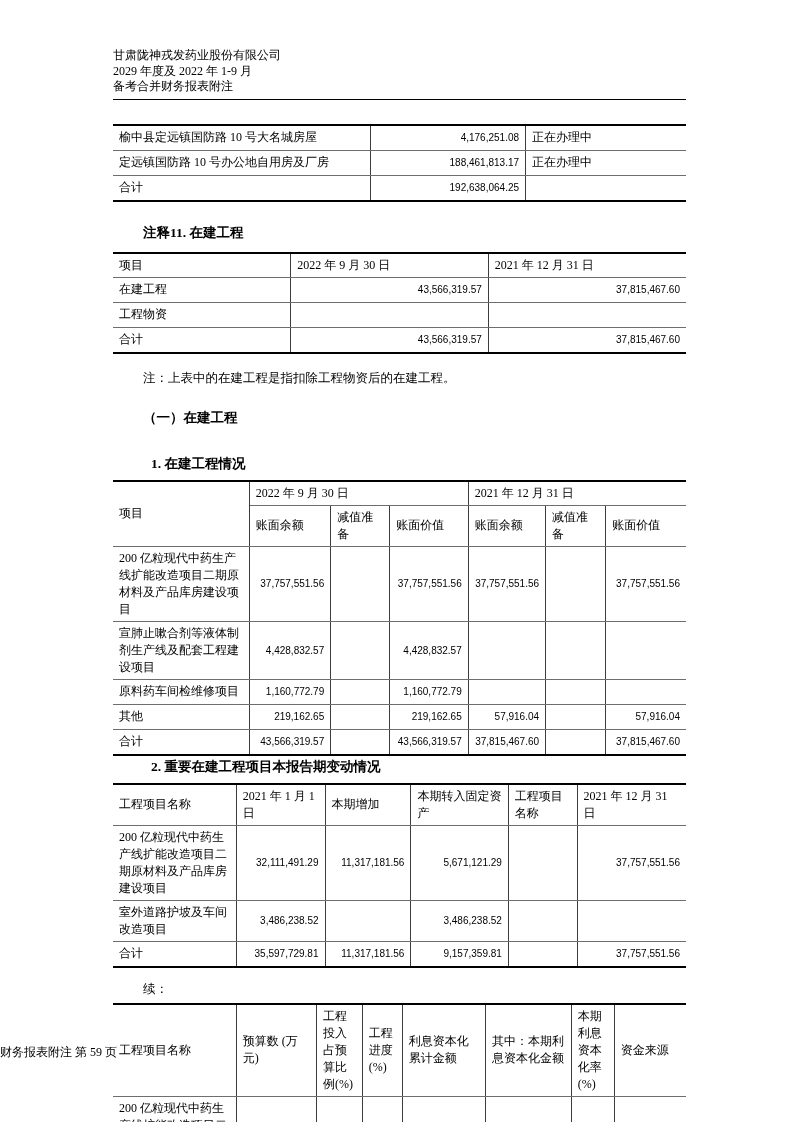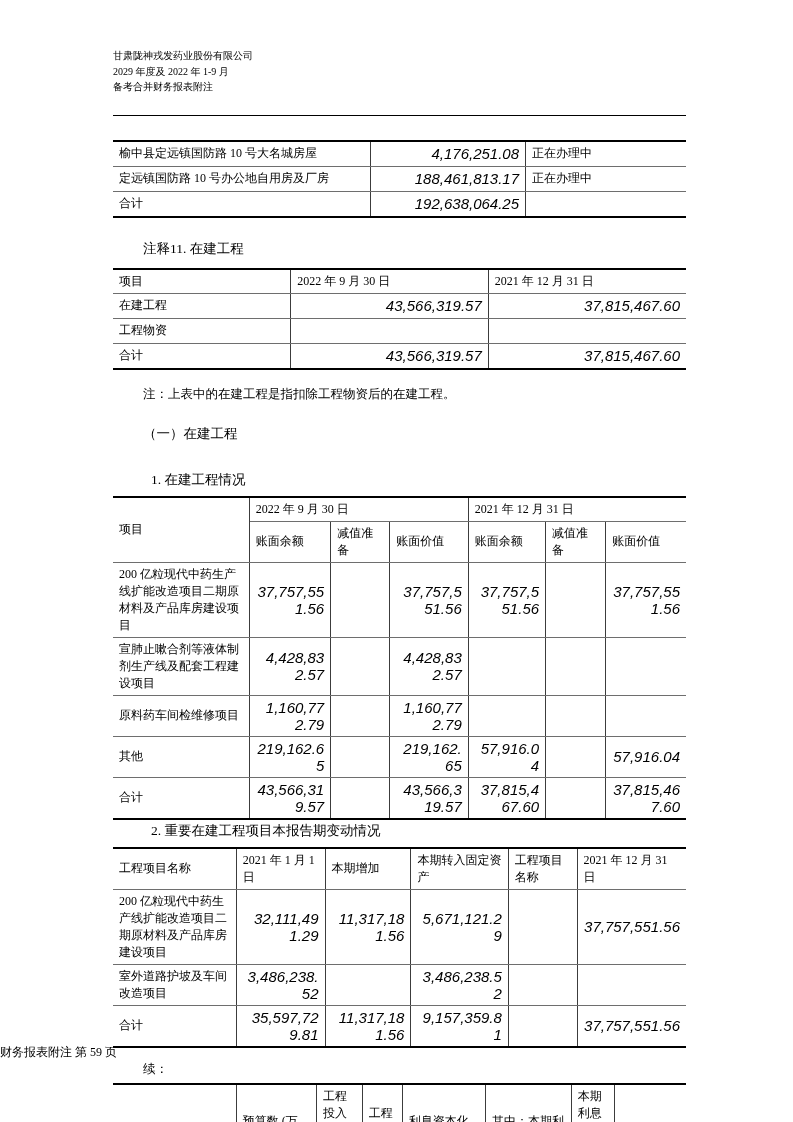--- a/index.html
+++ b/index.html
@@ -6,47 +6,47 @@
   .page {
     position:relative;
     width:793px; height:1122px;
     background:#ffffff;
     font-family:"Liberation Serif","DejaVu Serif",serif;
     color:#000;
     overflow:hidden;
   }
   .content { position:absolute; left:113px; top:48px; width:573px; }
 
-  .doc-header { font-size:10px; line-height:15.5px; border-bottom:1.5px solid #000; padding-bottom:20px; }
+  .doc-header { font-size:12px; line-height:15.5px; border-bottom:1.5px solid #000; padding-bottom:4px; }
   .doc-header div { white-space:nowrap; }
 
   table.doc-table {
     width:100%; table-layout:fixed;
     border-collapse:collapse;
     border-top:2px solid #000; border-bottom:2px solid #000;
     font-size:12px;
   }
   table.doc-table td, table.doc-table th {
     border-left:1px solid #3c3c3c; border-right:1px solid #3c3c3c;
     border-top:1px solid #6e6e6e; border-bottom:1px solid #6e6e6e;
     padding:3px 6px;
     font-weight:normal;
     vertical-align:middle;
     line-height:17px;
     word-break:break-all;
   }
   table.doc-table tr > td:first-child, table.doc-table tr > th:first-child { border-left:none; }
   table.doc-table tr > td:last-child,  table.doc-table tr > th:last-child  { border-right:none; }
 
-  .num { text-align:right; font-family:"Liberation Sans","DejaVu Sans",sans-serif; font-size:15px;font-style:italic; }
+  .num { text-align:right; font-family:"Liberation Sans","DejaVu Sans",sans-serif; font-size:10px; }
   .ctr { text-align:left; }
   .lft { text-align:left; }
   .pad-row td { height:18px; }
 
-  .h-bold { font-weight:normal; font-size:13.5px; line-height:17px; }
+  .h-bold { font-weight:bold; font-size:13.5px; line-height:17px; }
   .indent1 { padding-left:30px; }
   .indent2 { padding-left:38px; }
 
   .mt-t1  { margin-top:24px; }
   .mt-h11 { margin-top:22px; }
   .mt-t2  { margin-top:11px; }
   .mt-note{ margin-top:16px; font-size:12.5px; }
   .mt-s1  { margin-top:22px; }
   .mt-s11 { margin-top:29px; }
   .mt-t3  { margin-top:8px; }

